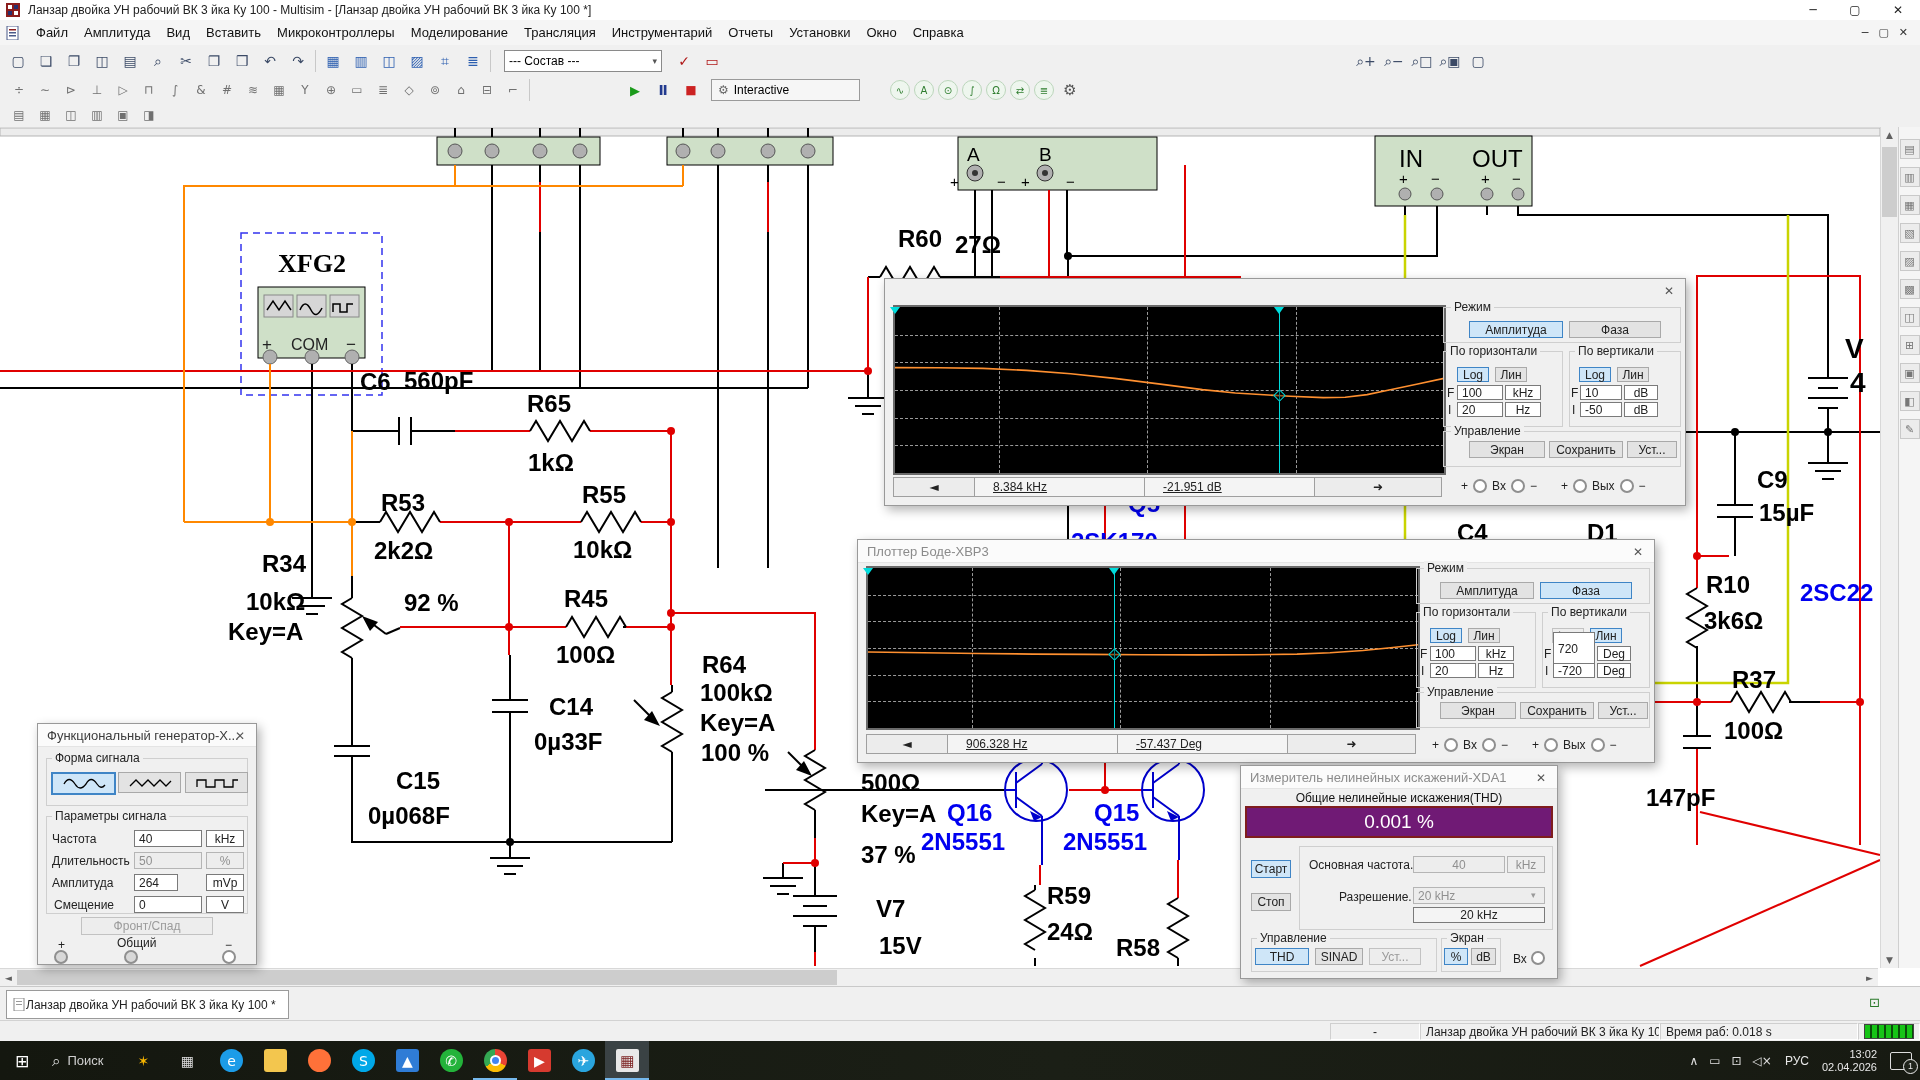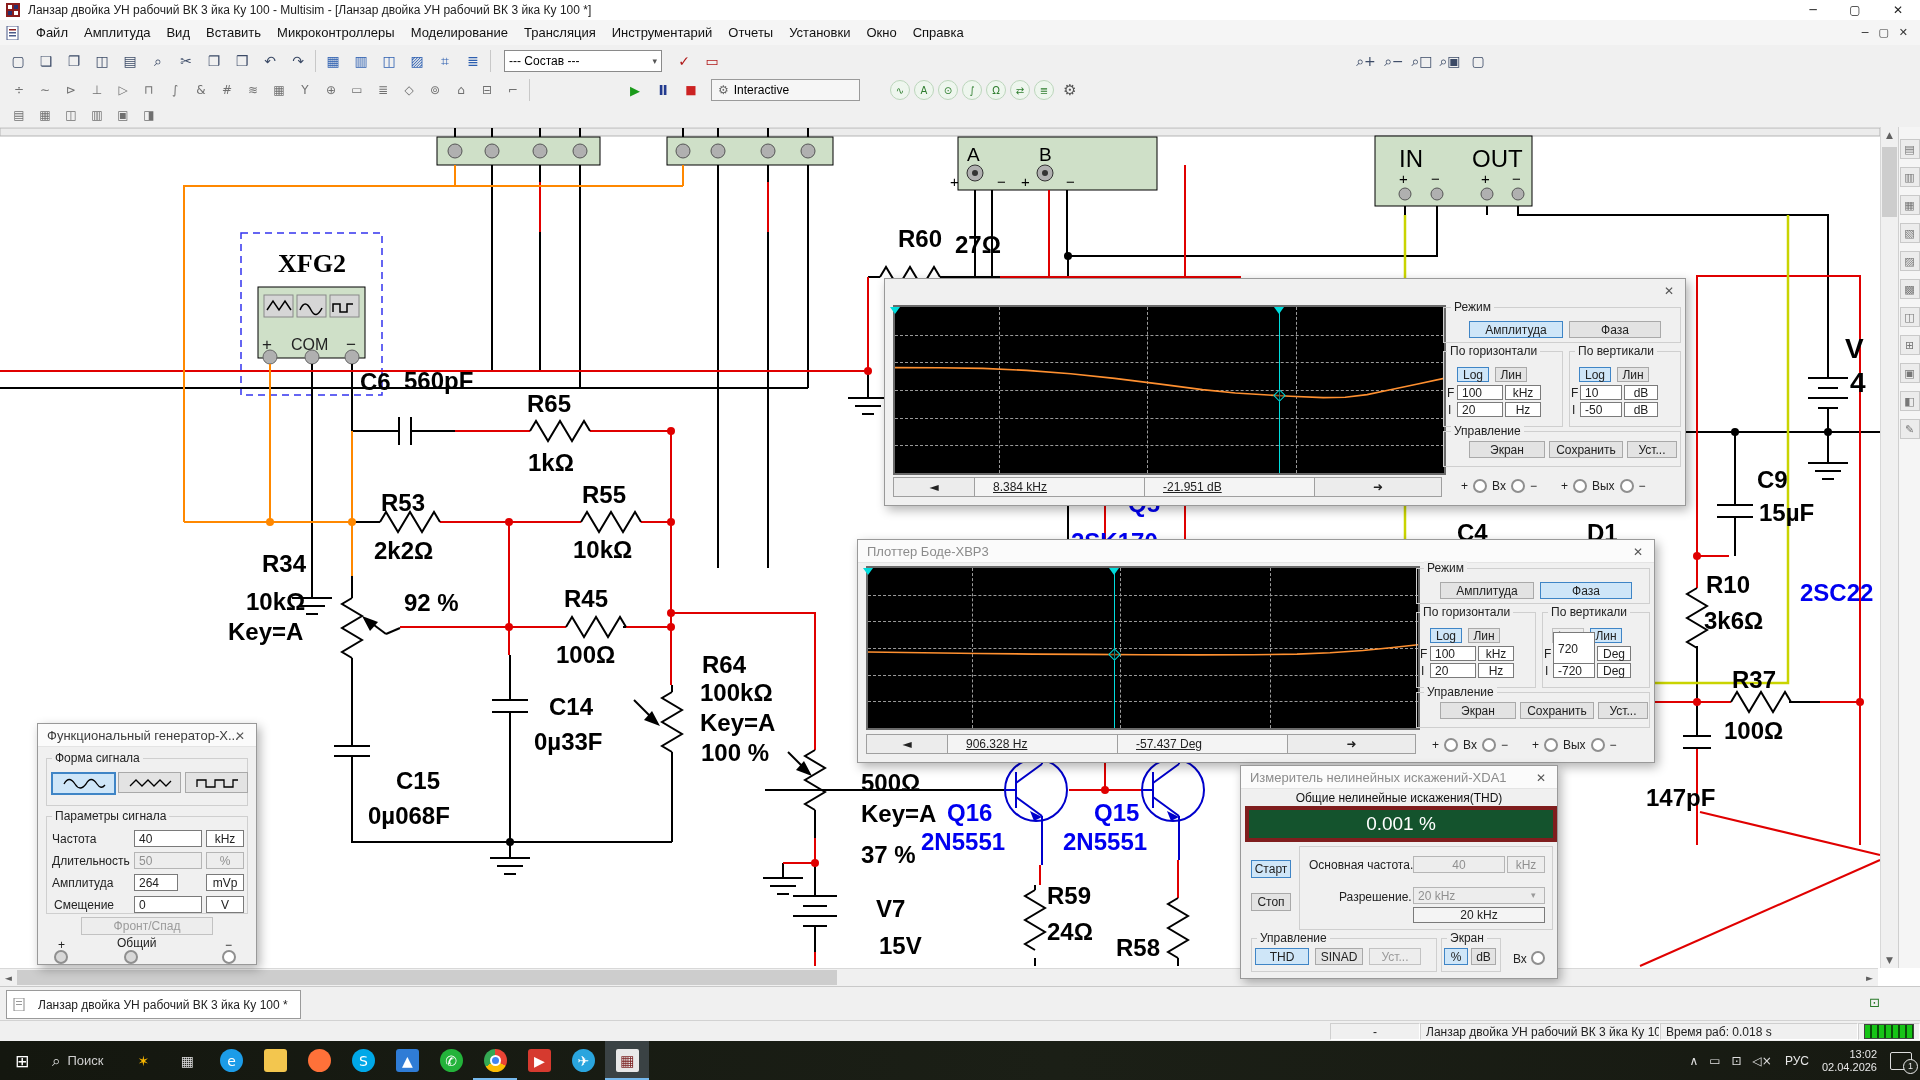--- a/index.html
+++ b/index.html
@@ -52,21 +52,21 @@
   .tbtn.sel{background:#cfe6f8;border-color:#3f85c6;}
   .tbtn.dis{color:#9b9b9b;background:#ededed;border-color:#c2c2c2;}
   .fld{position:absolute;border:1px solid #7a7a7a;background:#fff;font-size:12px;color:#222;display:flex;align-items:center;padding-left:4px;box-sizing:border-box;}
   .fld.ctr{justify-content:center;padding-left:0;}
   .fld.dis{background:#ededed;color:#909090;border-color:#b5b5b5;}
   .slbl{position:absolute;font-size:12px;color:#222;white-space:nowrap;}
   .term{display:inline-block;width:10px;height:10px;border-radius:50%;border:2px solid #8f8f8f;background:#fff;vertical-align:middle;}
   .termrow{position:absolute;font-size:12px;color:#222;display:flex;align-items:center;gap:5px;}
   
   #tabbar{left:0;top:986px;width:1920px;height:34px;background:#f0f0f0;border-top:1px solid #c9c9c9;}
-  #doctab{position:absolute;left:6px;top:3px;height:27px;background:#fff;border:1px solid #9a9a9a;display:flex;align-items:center;font-size:12px;color:#222;padding:0 12px 0 6px;gap:13px;}
+  #doctab{position:absolute;left:6px;top:3px;height:27px;background:#fff;border:1px solid #9a9a9a;display:flex;align-items:center;font-size:12px;color:#222;padding:0 12px 0 6px;gap:1px;}
   #statusbar{left:0;top:1020px;width:1920px;height:21px;background:#f0f0f0;border-top:1px solid #d2d2d2;display:flex;align-items:center;font-size:12px;color:#222;}
   .sb-cell{height:17px;border:1px solid #cfcfcf;border-right-color:#fff;border-bottom-color:#fff;display:flex;align-items:center;padding:0 5px;box-sizing:border-box;overflow:hidden;white-space:nowrap;}
   #meter{width:54px;height:13px;background:repeating-linear-gradient(90deg,#17c417 0 5px,#0a4d0a 5px 7px);border:1px solid #444;}
   #taskbar{left:0;top:1041px;width:1920px;height:39px;background:linear-gradient(90deg,#14170f,#1b1f16 55%,#171a12);display:flex;align-items:center;color:#e8e8e8;}
   .tb-item{width:44px;height:39px;display:flex;align-items:center;justify-content:center;}
   .tb-item.open{box-shadow:inset 0 -2px 0 #76b9ed;}
   .tb-item.active{background:#3a4244;}
   .appico{width:23px;height:23px;display:flex;align-items:center;justify-content:center;font-size:14px;font-family:"DejaVu Sans",sans-serif;}
   .chrome{background:conic-gradient(#ea4335 0 33%,#fbbc05 0 66%,#34a853 0 100%);border-radius:50%;position:relative;}
   .chrome::after{content:"";position:absolute;left:6px;top:6px;width:11px;height:11px;border-radius:50%;background:#4285f4;border:2px solid #fff;box-sizing:border-box;}
@@ -736,21 +736,21 @@
     <span class="term" style="position:absolute;left:86px;top:226px;background:#d8d8d8"></span>
     <span class="term" style="position:absolute;left:184px;top:226px"></span>
   </div>
 
   <div class="win" style="left:1240px;top:765px;width:316px;height:212px">
     <div class="win-title">
         <span class="wt-gray">Измеритель нелинейных искажений-XDA1</span>
       </div>
     <span class="win-close ico">✕</span>
     <div class="abs" style="left:0;top:25px;width:316px;text-align:center;font-size:12px;color:#111">Общие нелинейные искажения(THD)</div>
-    <div class="abs" style="left:4px;top:40px;width:304px;height:28px;background:#14532d;border:4px solid #7f1d1d;color:#fff;font-size:19px;display:flex;align-items:center;justify-content:center">0.001 %</div>
+    <div class="abs" style="left:4px;top:40px;width:304px;height:28px;background:#701a75;border:2px solid #7f1d1d;color:#fff;font-size:19px;display:flex;align-items:center;justify-content:center">0.001 %</div>
     <span class="tbtn sel" style="left:10px;top:94px;width:40px;height:18px">Старт</span>
     <span class="tbtn" style="left:10px;top:127px;width:40px;height:18px">Стоп</span>
     <div class="group" style="left:58px;top:80px;width:252px;height:82px"></div>
     <span class="slbl" style="left:68px;top:92px">Основная частота.</span>
     <span class="fld dis ctr" style="left:172px;top:90px;width:92px;height:17px">40</span>
     <span class="fld dis ctr" style="left:266px;top:90px;width:38px;height:17px">kHz</span>
     <span class="slbl" style="left:98px;top:124px">Разрешение.</span>
     <span class="fld dis" style="left:172px;top:121px;width:132px;height:17px">20 kHz</span>
     <span class="ico abs" style="left:290px;top:124px;font-size:9px;color:#9a9a9a">▾</span>
     <span class="fld ctr" style="left:172px;top:141px;width:132px;height:16px;background:#f4f4f4">20 kHz</span>

